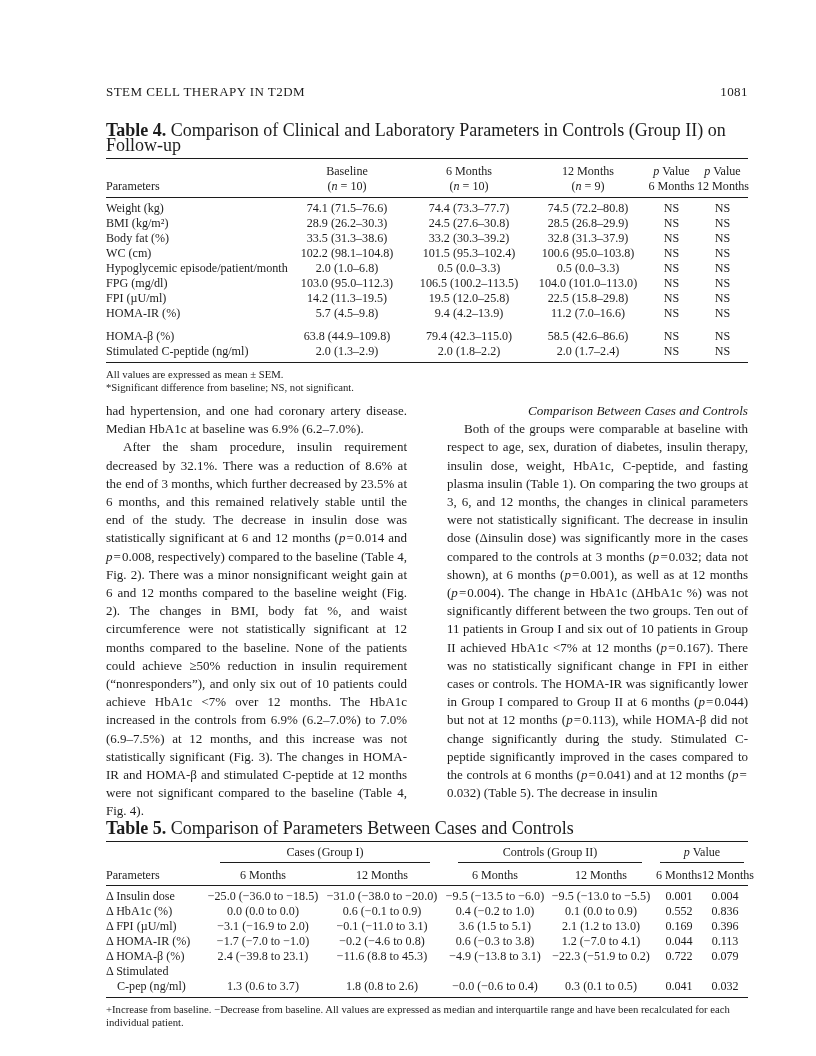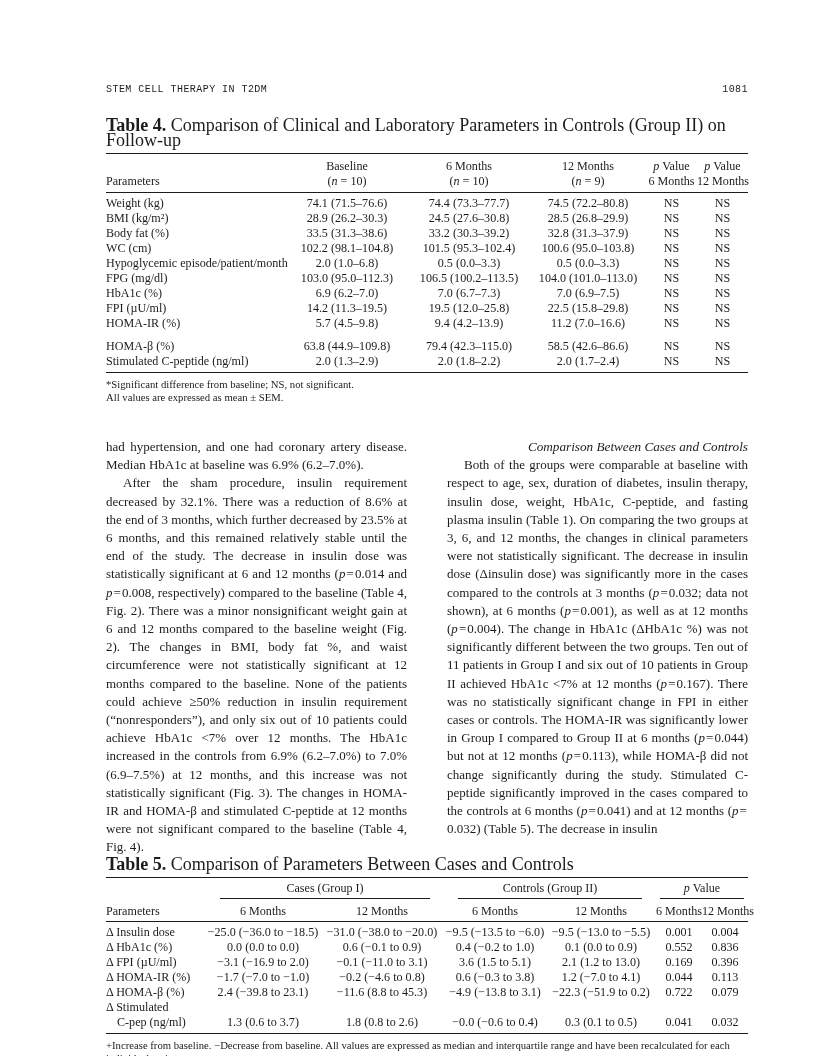--- a/index.html
+++ b/index.html
@@ -6,21 +6,21 @@
   html,body { background:#ffffff; }
   body {
     width:816px; height:1056px;
     color:#1c1c1c;
     font-family:"Liberation Serif","DejaVu Serif",serif;
   }
   .page { width:816px; height:1056px; padding:84px 68px 20px 106px; overflow:hidden; }
 
   
   .runhead { display:flex; justify-content:space-between; align-items:baseline;
-             font-size:10px; letter-spacing:.45px; margin-bottom:23px;font-family:Liberation Mono, monospace; }
+             font-size:13px; letter-spacing:.45px; margin-bottom:23px; }
 
   
   .tbl-title { font-size:18px; line-height:15px; margin-bottom:5px; }
   .tbl-title b { font-weight:bold; }
 
   
   table { width:100%; border-collapse:collapse; table-layout:fixed;
           font-size:12.1px; line-height:15px; white-space:nowrap; }
   th,td { font-weight:normal; text-align:center; vertical-align:bottom; }
   th.param, td.param { text-align:left; }
@@ -35,21 +35,21 @@
 
   
   .t5 thead th { padding-top:3px; padding-bottom:2px; }
   .grp { border-bottom:1px solid #1c1c1c; padding-bottom:2px; margin:0 14px; }
   .grp-p { border-bottom:1px solid #1c1c1c; padding-bottom:2px; margin:0 4px; }
 
   
   .footnotes { font-size:10.7px; line-height:13px; margin-top:5px; }
 
   
-  .cols { display:flex; gap:40px; margin-top:34px; }
+  .cols { display:flex; gap:40px; margin-top:8px; }
   .colL { width:306px; }
   .colR { width:306px; }
   .bodytext { font-size:13px; line-height:18.2px; text-align:justify; }
   .bodytext p.indent { text-indent:17px; }
   .sec-head { font-style:italic; font-size:13.2px; line-height:18.2px;
               margin-bottom:0px; text-align:right; }
   i { font-style:italic; }
 
   .t5-section { }
 </style>
@@ -146,28 +146,20 @@
           </tr>
           <tr>
             <td class="param">FPG (mg/dl)</td>
             <td>103.0 (95.0–112.3)</td>
             <td>106.5 (100.2–113.5)</td>
             <td>104.0 (101.0–113.0)</td>
             <td>NS</td>
             <td>NS</td>
           </tr>
           <tr>
-            <td class="param">HbA1c (%)</td>
-            <td>6.9 (6.2–7.0)</td>
-            <td>7.0 (6.7–7.3)</td>
-            <td>7.0 (6.9–7.5)</td>
-            <td>NS</td>
-            <td>NS</td>
-          </tr>
-          <tr>
             <td class="param">FPI (µU/ml)</td>
             <td>14.2 (11.3–19.5)</td>
             <td>19.5 (12.0–25.8)</td>
             <td>22.5 (15.8–29.8)</td>
             <td>NS</td>
             <td>NS</td>
           </tr>
           <tr>
             <td class="param">HOMA-IR (%)</td>
             <td>5.7 (4.5–9.8)</td>
@@ -188,22 +180,22 @@
             <td class="param">Stimulated C-peptide (ng/ml)</td>
             <td>2.0 (1.3–2.9)</td>
             <td>2.0 (1.8–2.2)</td>
             <td>2.0 (1.7–2.4)</td>
             <td>NS</td>
             <td>NS</td>
           </tr>
         </tbody>
     </table>
     <div class="footnotes">
+      <div>All values are expressed as mean ± SEM.</div>
       <div>*Significant difference from baseline; NS, not significant.</div>
-      <div>All values are expressed as mean ± SEM.</div>
     </div>
   </div>
 
   <div class="cols">
     <div class="colL bodytext">
       <p><span>had hypertension, and one had coronary artery disease. Median HbA1c at baseline was 6.9% (6.2–7.0%).</span></p>
       <p class="indent"><span>After the sham procedure, insulin requirement decreased by 32.1%. There was a reduction of 8.6% at the end of 3 months, which further decreased by 23.5% at 6 months, and this remained relatively stable until the end of the study. The decrease in insulin dose was statistically significant at 6 and 12 months (</span><i>p</i><span> = 0.014 and </span><i>p</i><span> = 0.008, respectively) compared to the baseline (Table 4, Fig. 2). There was a minor nonsignificant weight gain at 6 and 12 months compared to the baseline weight (Fig. 2). The changes in BMI, body fat %, and waist circumference were not statistically significant at 12 months compared to the baseline. None of the patients could achieve ≥50% reduction in insulin requirement (“nonresponders”), and only six out of 10 patients could achieve HbA1c &lt;7% over 12 months. The HbA1c increased in the controls from 6.9% (6.2–7.0%) to 7.0% (6.9–7.5%) at 12 months, and this increase was not statistically significant (Fig. 3). The changes in HOMA-IR and HOMA-β and stimulated C-peptide at 12 months were not significant compared to the baseline (Table 4, Fig. 4).</span></p>
     </div>
     <div class="colR bodytext">
       <div class="sec-head">Comparison Between Cases and Controls</div>

